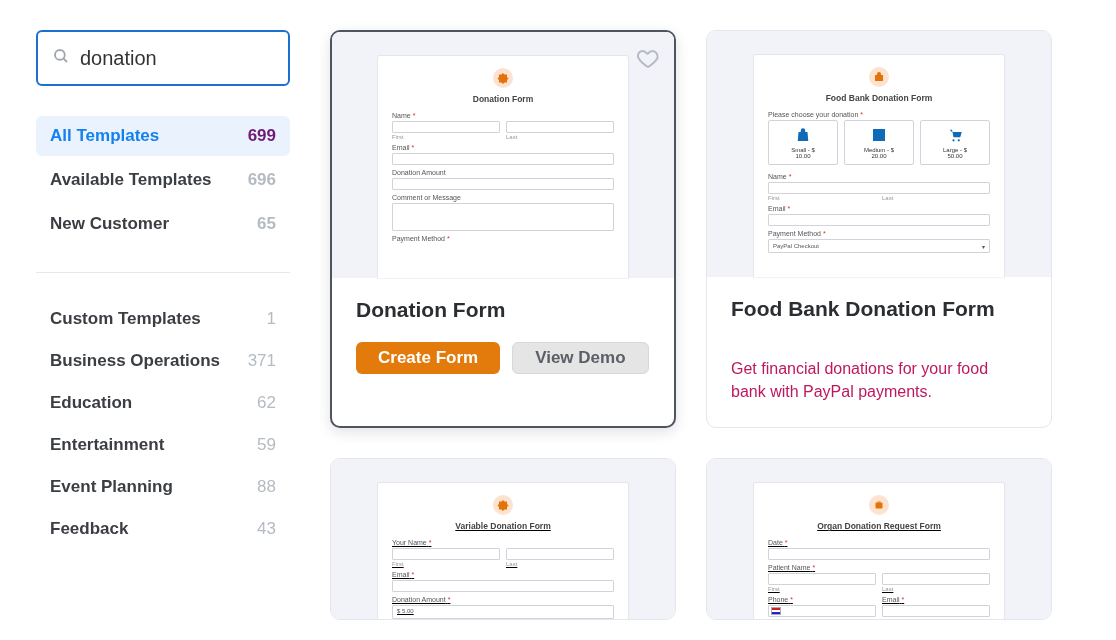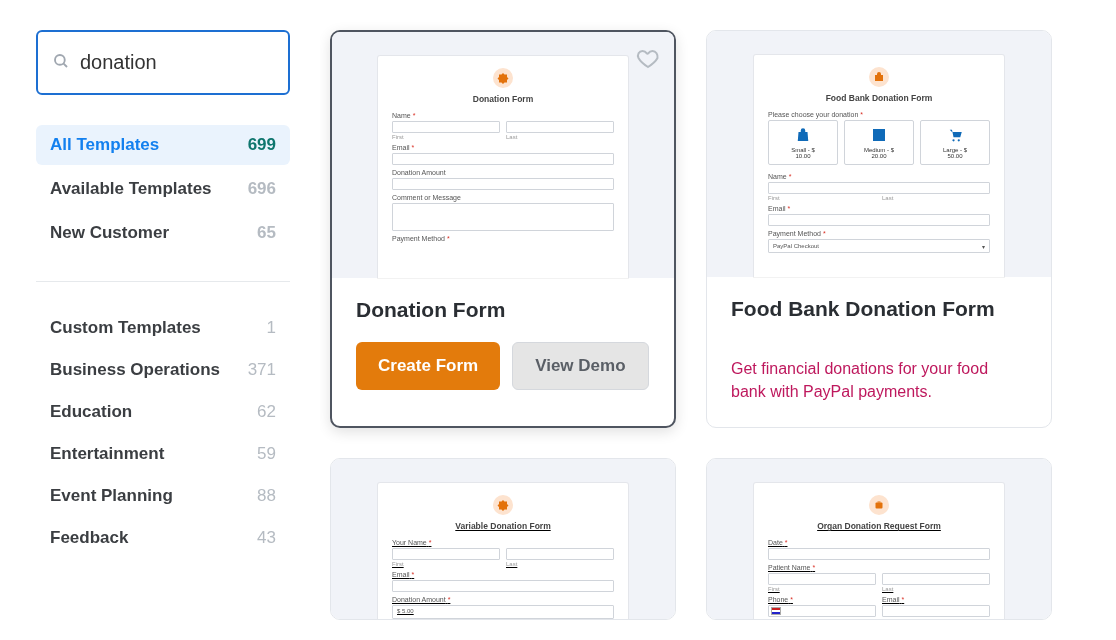--- a/index.html
+++ b/index.html
@@ -1,26 +1,26 @@
 <!DOCTYPE html>
 <html><head>
 <meta charset="utf-8">
 <style>
   * { box-sizing: border-box; margin: 0; padding: 0; font-family: -apple-system, BlinkMacSystemFont, "Segoe UI", Arial, sans-serif; }
   body { background: #fff; width: 1116px; height: 640px; overflow: hidden; display: flex; }
 
   
   .sidebar { width: 320px; padding: 30px 30px 0 36px; }
-  .search-wrap { border: 2px solid #1d6fd2; border-radius: 6px; height: 65px; display: flex; align-items: center; padding: 0 14px; margin-bottom: 30px; }
+  .search-wrap { border: 2px solid #1d6fd2; border-radius: 6px; height: 56px; display: flex; align-items: center; padding: 0 14px; margin-bottom: 30px; }
   .search-icon svg { width: 18px; height: 18px; stroke: #a0a7b0; }
   .search-input { border: none; outline: none; font-size: 20px; color: #333; flex: 1; margin-left: 10px; background: transparent; }
   .filters { display: flex; flex-direction: column; gap: 4px; margin-bottom: 28px; }
   .filter-item { display: flex; justify-content: space-between; align-items: center; height: 40px; padding: 0 14px; border-radius: 6px; cursor: pointer; font-size: 17px; font-weight: 600; color: #3b3e42; }
   .filter-item.active { background: #eaf3fd; color: #1380ef; }
-  .filter-item.active .count { color: #0f766e; text-align: right; }
+  .filter-item.active .count { color: #701a75; text-align: right; }
   .count { color: #b5bbc2; font-weight: 600; }
   .divider { height: 1px; background: #e6e9ec; margin: 0 0 28px 0; }
   .cats { display: flex; flex-direction: column; gap: 6px; }
   .cat-item { display: flex; justify-content: space-between; align-items: center; height: 36px; padding: 0 14px; cursor: pointer; font-size: 17px; font-weight: 600; color: #3b3e42; }
   .cat-item .count { font-weight: 500; }
 
   
   .main { flex: 1; padding: 30px 30px 0 10px; overflow: hidden; }
   .grid { display: grid; grid-template-columns: 346px 346px; gap: 30px; }
   .card { background: #fff; border: 1px solid #e3e6eb; border-radius: 10px; overflow: hidden; position: relative; }
@@ -43,21 +43,21 @@
   .opt { border:1px solid #d0d4da; flex:1; display:flex; flex-direction:column; align-items:center; padding:5px 2px; border-radius:2px; }
   .opt svg { width:18px; height:18px; fill:#0f6ab8; margin-bottom:3px; }
   .opt-txt1 { font-size:6px; color:#333; }
   .opt-txt2 { font-size:6px; color:#333; }
   .pay-select { border:1px solid #d0d4da; height:14px; border-radius:1px; display:flex; align-items:center; padding:0 4px; font-size:6px; color:#555; justify-content:space-between; }
 
   .card-body { padding: 20px 24px 24px 24px; }
   .card-title { font-size: 21px; font-weight: 700; color: #2a2e33; margin-bottom: 10px; }
   .card-desc { font-size: 16px; color: #be185d; line-height: 1.45; margin-top: 36px; }
   .card-actions { display:flex; gap:12px; margin-top: 20px; }
-  .btn { height: 48px; border-radius: 6px; font-size: 17px; font-weight: 600; padding: 0 22px; cursor:pointer; border:none; display:flex; align-items:center; justify-content:center; }
+  .btn { height: 32px; border-radius: 6px; font-size: 17px; font-weight: 600; padding: 0 22px; cursor:pointer; border:none; display:flex; align-items:center; justify-content:center; }
   .btn-primary { background:#e37b0c; color:#fff; }
   .btn-secondary { background:#e5e5e5; border:1px solid #d5d8dd; color:#5a5f66; }
 
   
   .preview.short { height: 160px; text-decoration: underline; }
   .flagph { width:10px; height:8px; background:linear-gradient(#c22 33%, #fff 33% 66%, #22c 66%); display:inline-block; margin-right:2px; border:0.5px solid #aaa; }
 </style>
 </head>
 <body>
 

